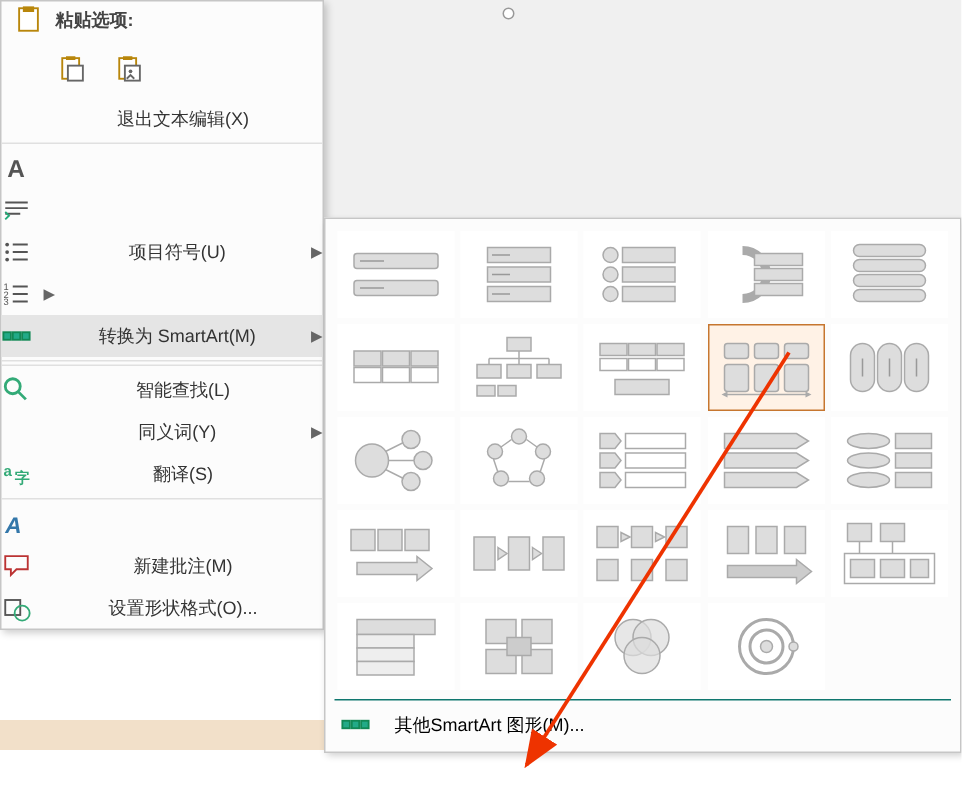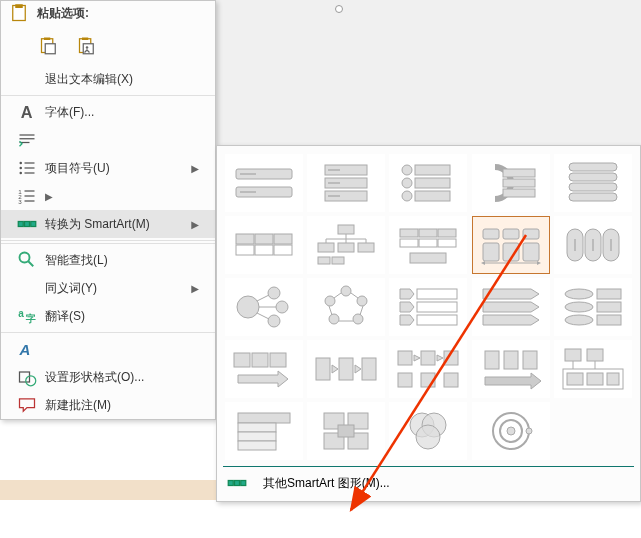--- a/index.html
+++ b/index.html
@@ -17,26 +17,27 @@
       position: relative;
     }
     .left-menu {
       position: absolute;
       left: 0;
       top: 0;
       width: 216px;
       background: #fcfcfc;
       border: 1px solid #c6c6c6;
       box-shadow: 2px 2px 5px rgba(0,0,0,0.2);
+      text-align: center;
     }
     .menu-item {
       display: flex;
       align-items: center;
       height: 28px;
-      padding: 0 16px;
+      padding: 0 0;
       cursor: default;
       position: relative;
     }
     .menu-item.highlighted {
       background: #e5e5e5;
     }
     .menu-icon {
       width: 20px;
       height: 20px;
       margin-right: 8px;
@@ -201,21 +202,20 @@
     <span class="menu-text">退出文本编辑(X)</span>
   </div>
   <div class="menu-separator"></div>
 
   <div class="menu-item">
     <span class="menu-icon">
       <svg viewBox="0 0 16 16">
           <text x="3" y="13" font-size="13" font-weight="bold" fill="#555">A</text>
         </svg>
     </span>
-    <span class="menu-text">字体(F)...</span>
   </div>
 
   <div class="menu-item">
     <span class="menu-icon">
       <svg viewBox="0 0 16 16">
           <line x1="2" y1="4" x2="14" y2="4" stroke="#555"></line>
           <line x1="2" y1="7" x2="14" y2="7" stroke="#555"></line>
           <line x1="2" y1="10" x2="10" y2="10" stroke="#555"></line>
           <path d="M2 13 L4 11 L2 9" fill="none" stroke="#2a7"></path>
         </svg>
@@ -300,34 +300,34 @@
     <span class="menu-icon">
       <svg viewBox="0 0 16 16">
           <text x="2" y="13" font-size="12" font-style="italic" fill="#37a" font-weight="bold">A</text>
         </svg>
     </span>
   </div>
 
   <div class="menu-item">
     <span class="menu-icon">
       <svg viewBox="0 0 16 16">
+          <path d="M2 3 L14 3 L14 10 L8 10 L5 13 L5 10 L2 10 Z" fill="none" stroke="#b33"></path>
+        </svg>
+    </span>
+    <span class="menu-text">新建批注(M)</span>
+  </div>
+
+  <div class="menu-item">
+    <span class="menu-icon">
+      <svg viewBox="0 0 16 16">
           <rect x="2" y="4" width="8" height="8" fill="none" stroke="#555"></rect>
           <circle cx="11" cy="11" r="4" fill="none" stroke="#3a7"></circle>
         </svg>
     </span>
     <span class="menu-text">设置形状格式(O)...</span>
-  </div>
-
-  <div class="menu-item">
-    <span class="menu-icon">
-      <svg viewBox="0 0 16 16">
-          <path d="M2 3 L14 3 L14 10 L8 10 L5 13 L5 10 L2 10 Z" fill="none" stroke="#b33"></path>
-        </svg>
-    </span>
-    <span class="menu-text">新建批注(M)</span>
   </div>
 </div>
 
 <div class="bottom-bar"></div>
 
 <div class="submenu">
   <div class="gallery">
 
     <div class="gallery-item">
       <svg viewBox="0 0 72 52">

